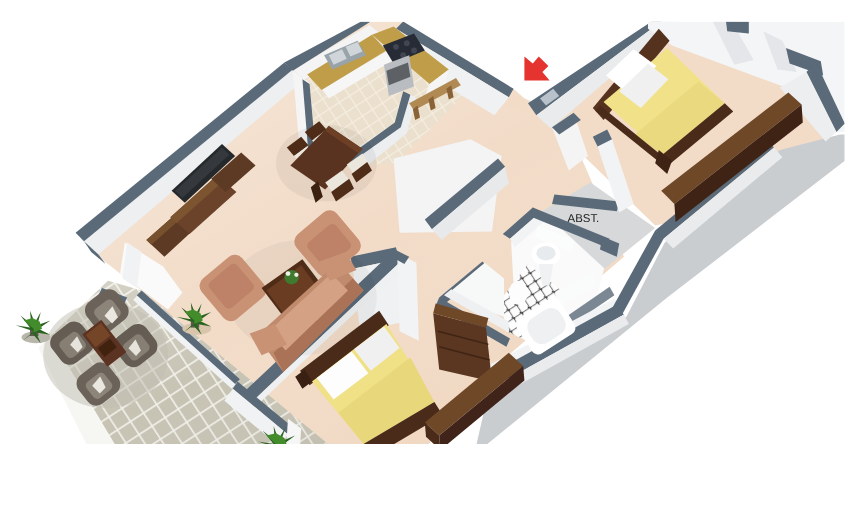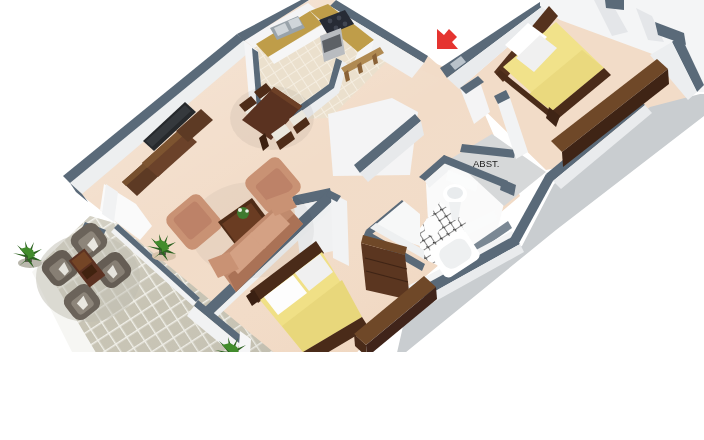--- a/index.html
+++ b/index.html
@@ -1,16 +1,16 @@
 <!DOCTYPE html>
 <html><head>
 <meta charset="utf-8">
 <style>
 html,body{margin:0;padding:0;background:#ffffff;}
-#stage{position:relative;width:704px;height:352px;overflow:hidden;font-family:"Liberation Sans",sans-serif;}
+#stage{position:relative;width:704px;height:352px;overflow:hidden;font-family:"Liberation Sans",sans-serif;margin-top:18px;}
 </style>
 </head>
 <body>
 <div id="stage">
 <svg width="704" height="440" viewBox="0 0 704 440" xmlns="http://www.w3.org/2000/svg">
 <defs>
 <pattern id="tiles" width="13" height="13" patternUnits="userSpaceOnUse" patternTransform="rotate(-33)">
   <rect width="13" height="13" fill="#c6c2b2"></rect>
   <path d="M0 0.7H13M0.7 0V13" stroke="#f0efe8" stroke-width="1.4" fill="none"></path>
 </pattern>

